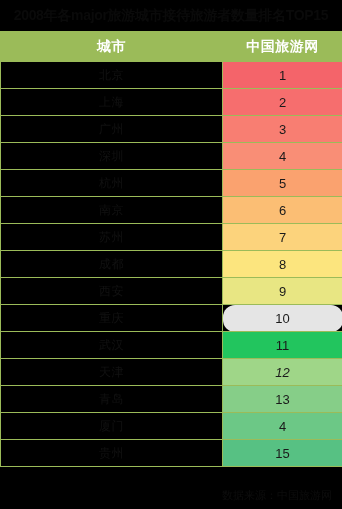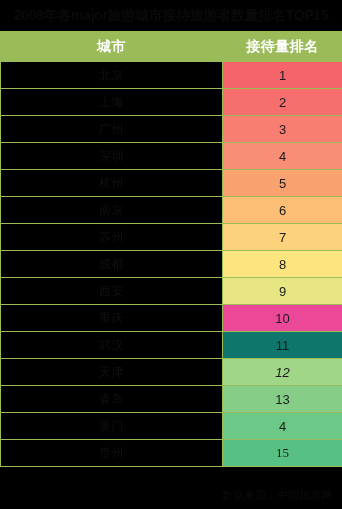--- a/index.html
+++ b/index.html
@@ -95,21 +95,21 @@
   </div>
 
   <table class="table">
     <colgroup>
       <col class="c-city">
       <col class="c-rank">
     </colgroup>
     <thead>
       <tr>
         <th>城市</th>
-        <th>接待量排名</th>
+        <th>中国旅游网</th>
       </tr>
     </thead>
     <tbody id="table-body">
         <tr>
           <td class="city">北京</td>
           <td class="rank" style="background: rgb(244, 100, 106);">1</td>
         </tr>
         <tr>
           <td class="city">上海</td>
           <td class="rank" style="background: rgb(246, 110, 110);">2</td>
@@ -137,41 +137,41 @@
         <tr>
           <td class="city">成都</td>
           <td class="rank" style="background: rgb(252, 229, 126);">8</td>
         </tr>
         <tr>
           <td class="city">西安</td>
           <td class="rank" style="background: rgb(232, 230, 131);">9</td>
         </tr>
         <tr>
           <td class="city">重庆</td>
-          <td class="rank" style="background: #ec4899;">10</td>
+          <td class="rank" style="background: #e5e5e5; border-radius: 12px;">10</td>
         </tr>
         <tr>
           <td class="city">武汉</td>
-          <td class="rank" style="background: #0f766e;">11</td>
+          <td class="rank" style="background: #22c55e;">11</td>
         </tr>
         <tr>
           <td class="city">天津</td>
           <td class="rank" style="background: rgb(159, 214, 136); font-style: italic;">12</td>
         </tr>
         <tr>
           <td class="city">青岛</td>
           <td class="rank" style="background: rgb(134, 206, 136);">13</td>
         </tr>
         <tr>
           <td class="city">厦门</td>
           <td class="rank" style="background: rgb(108, 200, 134);">4</td>
         </tr>
         <tr>
           <td class="city">贵州</td>
-          <td class="rank" style="background: rgb(87, 193, 131); font-family: Liberation Serif, serif;">15</td>
+          <td class="rank" style="background: rgb(87, 193, 131);">15</td>
         </tr>
       </tbody>
   </table>
 
   <div class="footer">
     <span class="footer-text">数据来源：中国旅游网</span>
   </div>
 
 </div>
 

